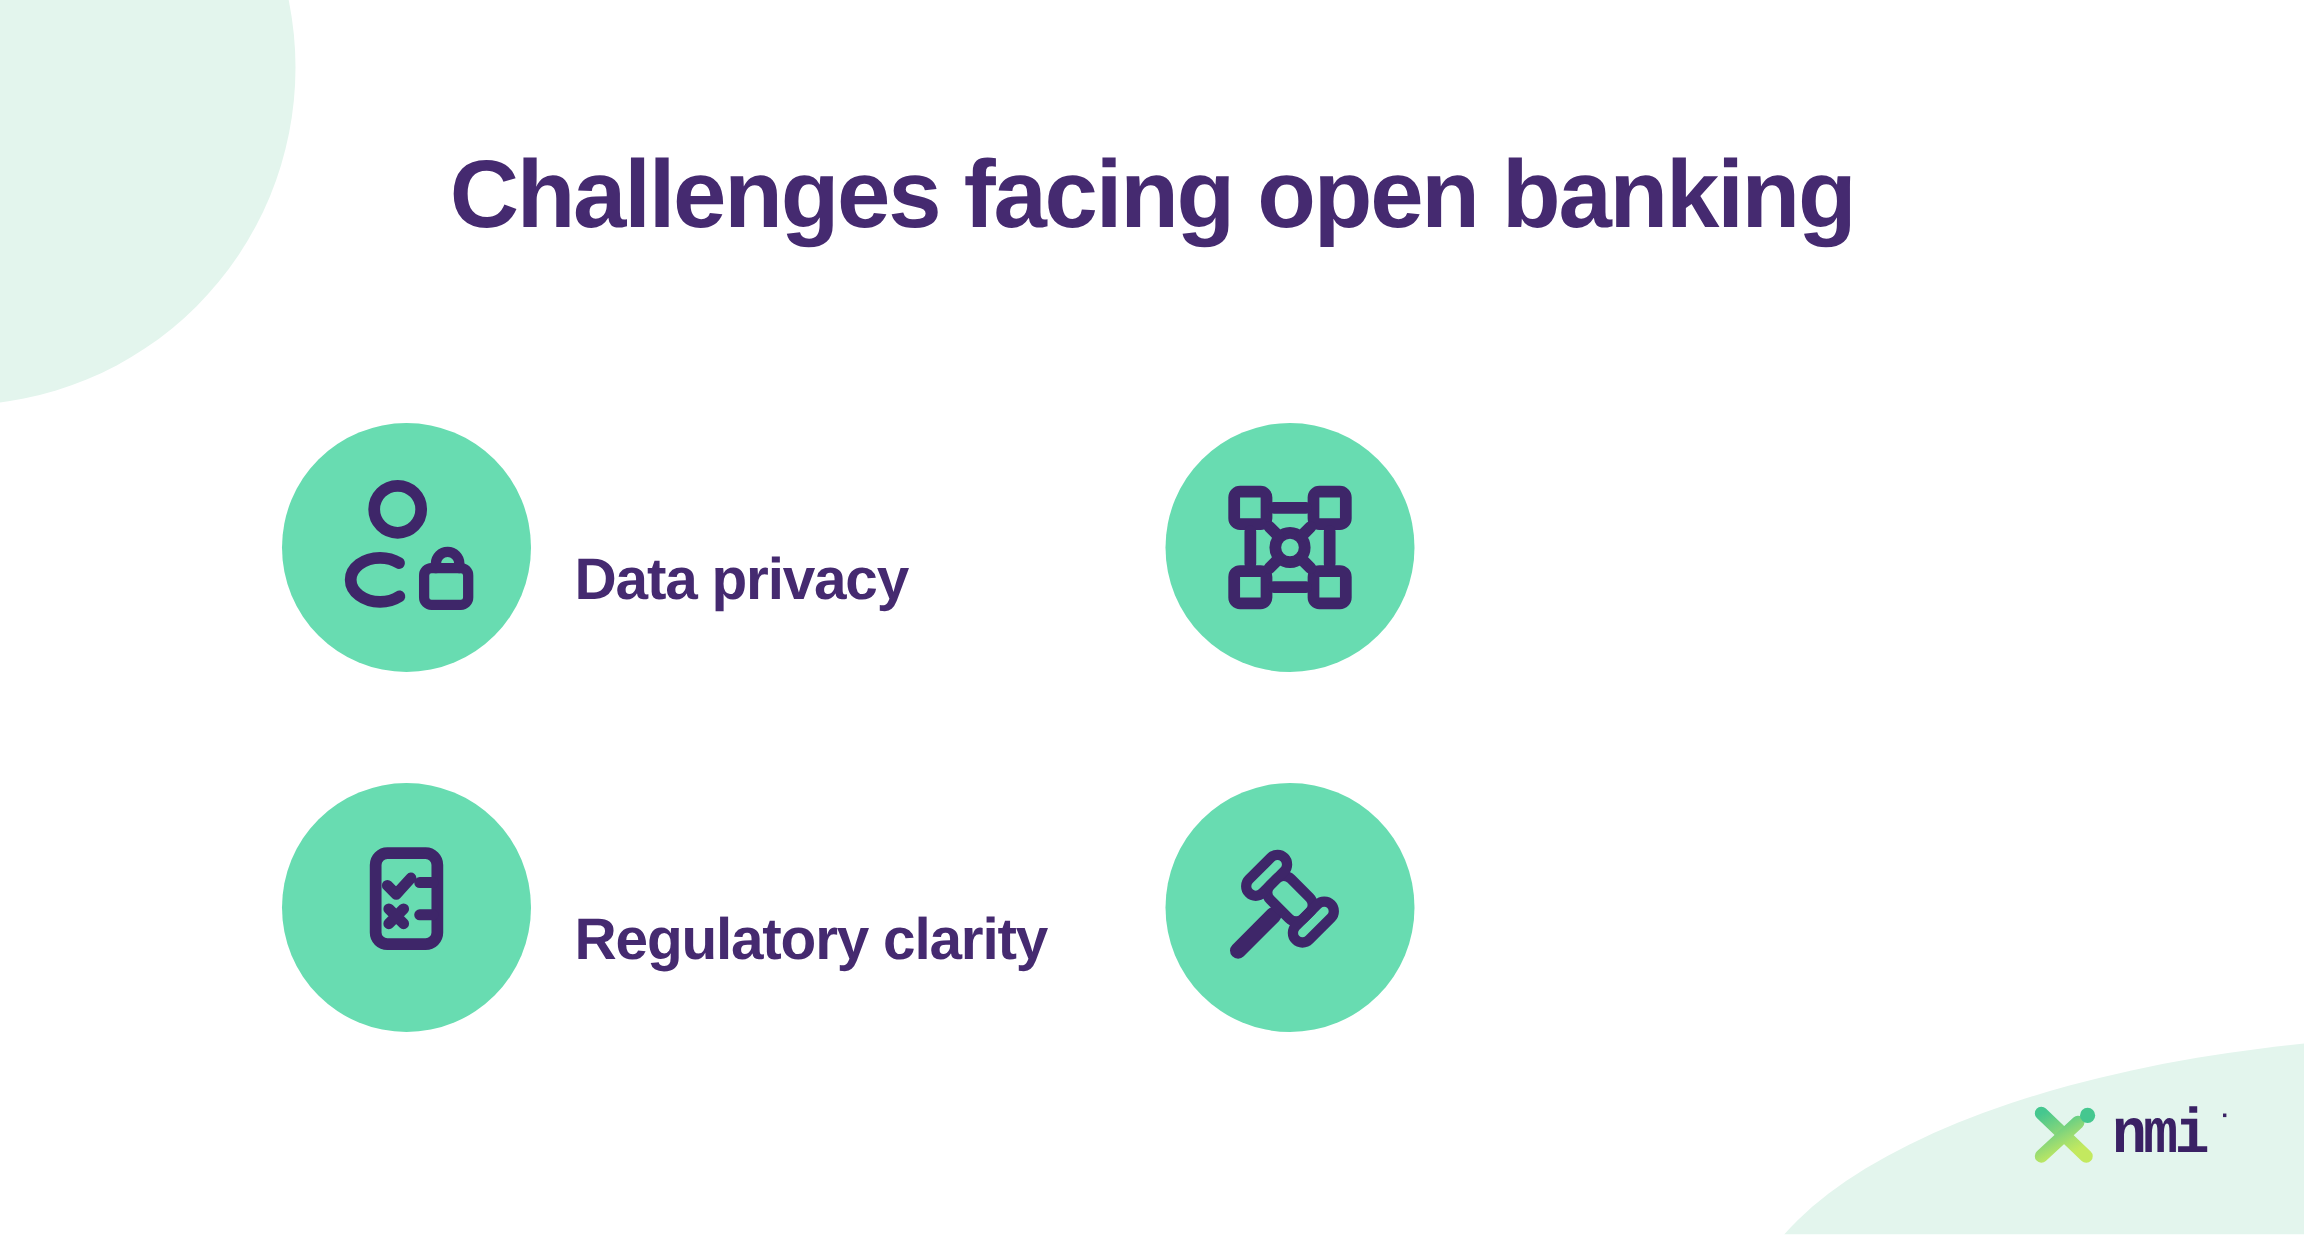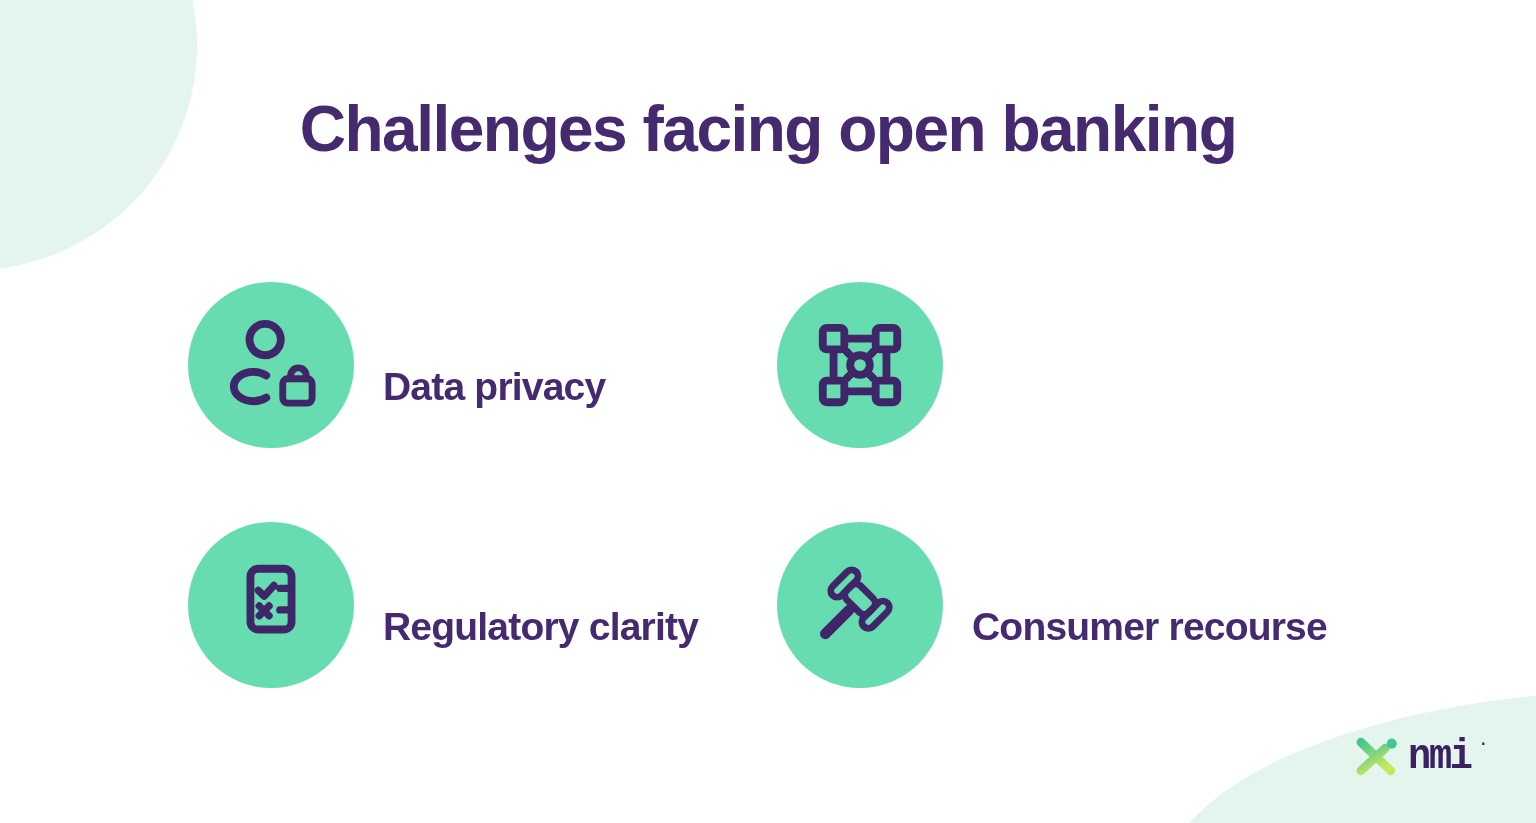--- a/index.html
+++ b/index.html
@@ -157,21 +157,20 @@
     <div class="badge">
       <svg viewBox="0 0 96 96">
         <g transform="rotate(45 48 42)">
           <line x1="48" y1="58" x2="48" y2="92" stroke-width="11"></line>
           <rect x="32" y="32" width="32" height="20" rx="7" stroke-width="7"></rect>
           <rect x="19" y="25" width="13" height="34" rx="6.5" stroke-width="7"></rect>
           <rect x="64" y="25" width="13" height="34" rx="6.5" stroke-width="7"></rect>
         </g>
       </svg>
     </div>
-    <div class="label">Consumer recourse</div>
   </div>
 
   <div class="logo">
     <svg class="logo-mark" viewBox="0 0 50 46">
       <defs>
         <linearGradient id="nmigrad" x1="0" y1="0" x2="0.55" y2="1">
           <stop offset="0" stop-color="#45c78f"></stop>
           <stop offset="0.55" stop-color="#8ed877"></stop>
           <stop offset="1" stop-color="#c3e95f"></stop>
         </linearGradient>

